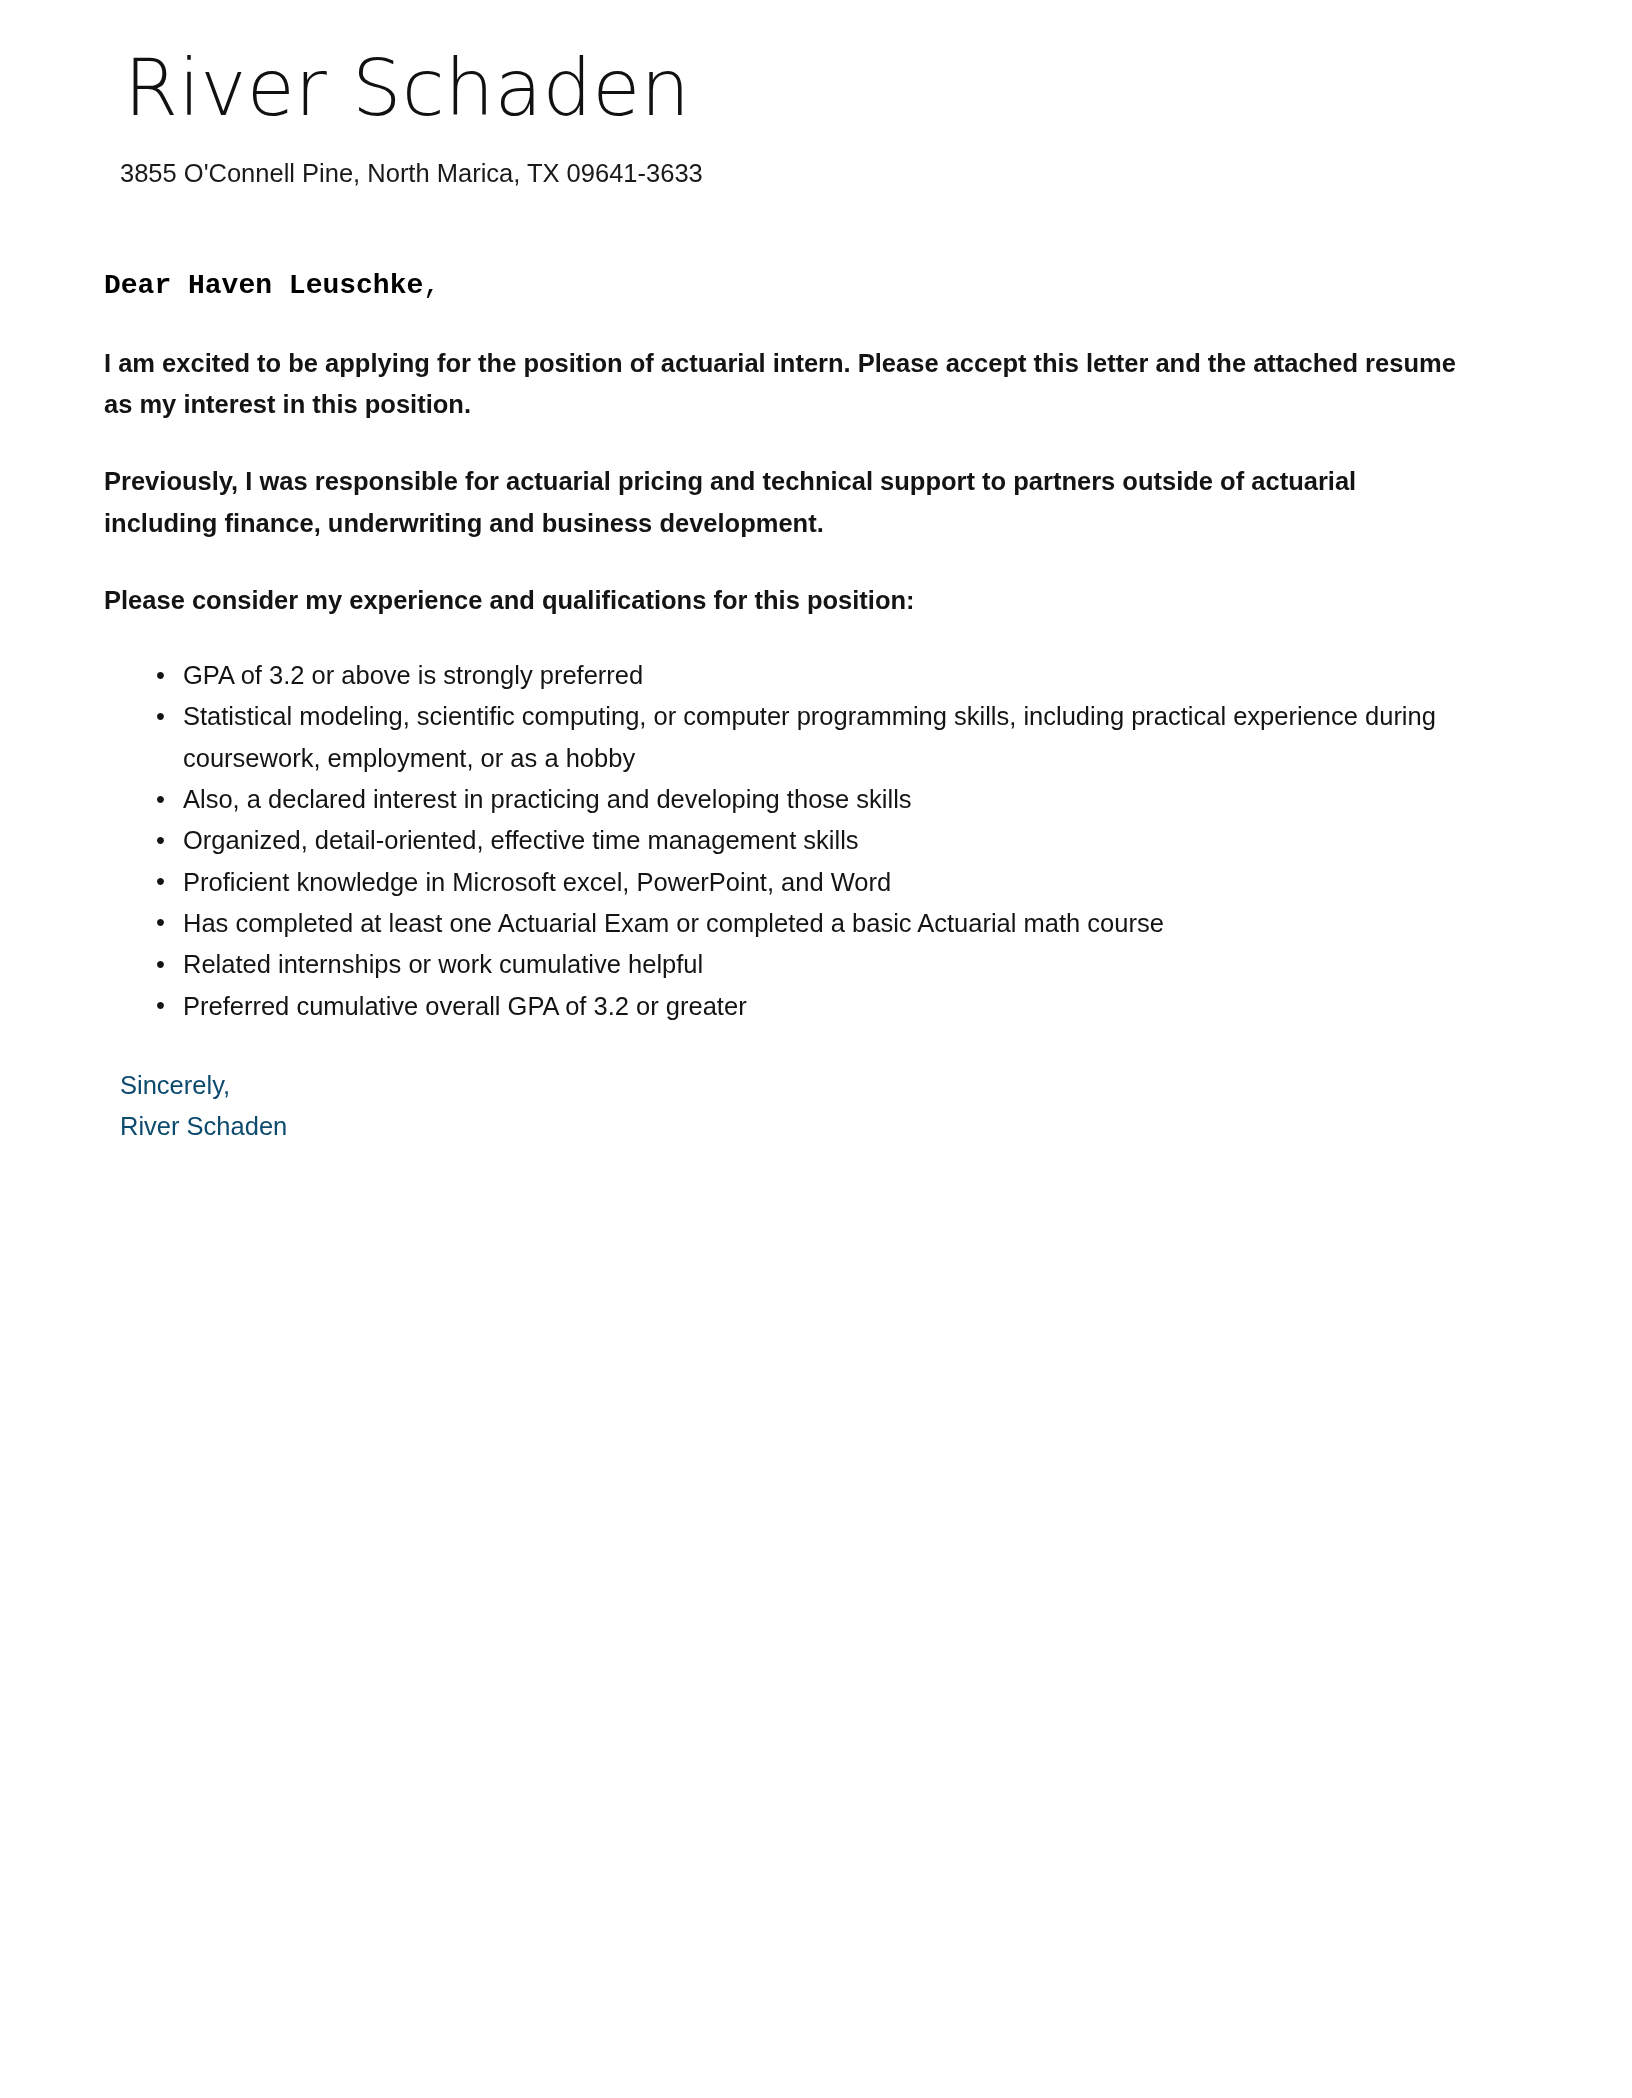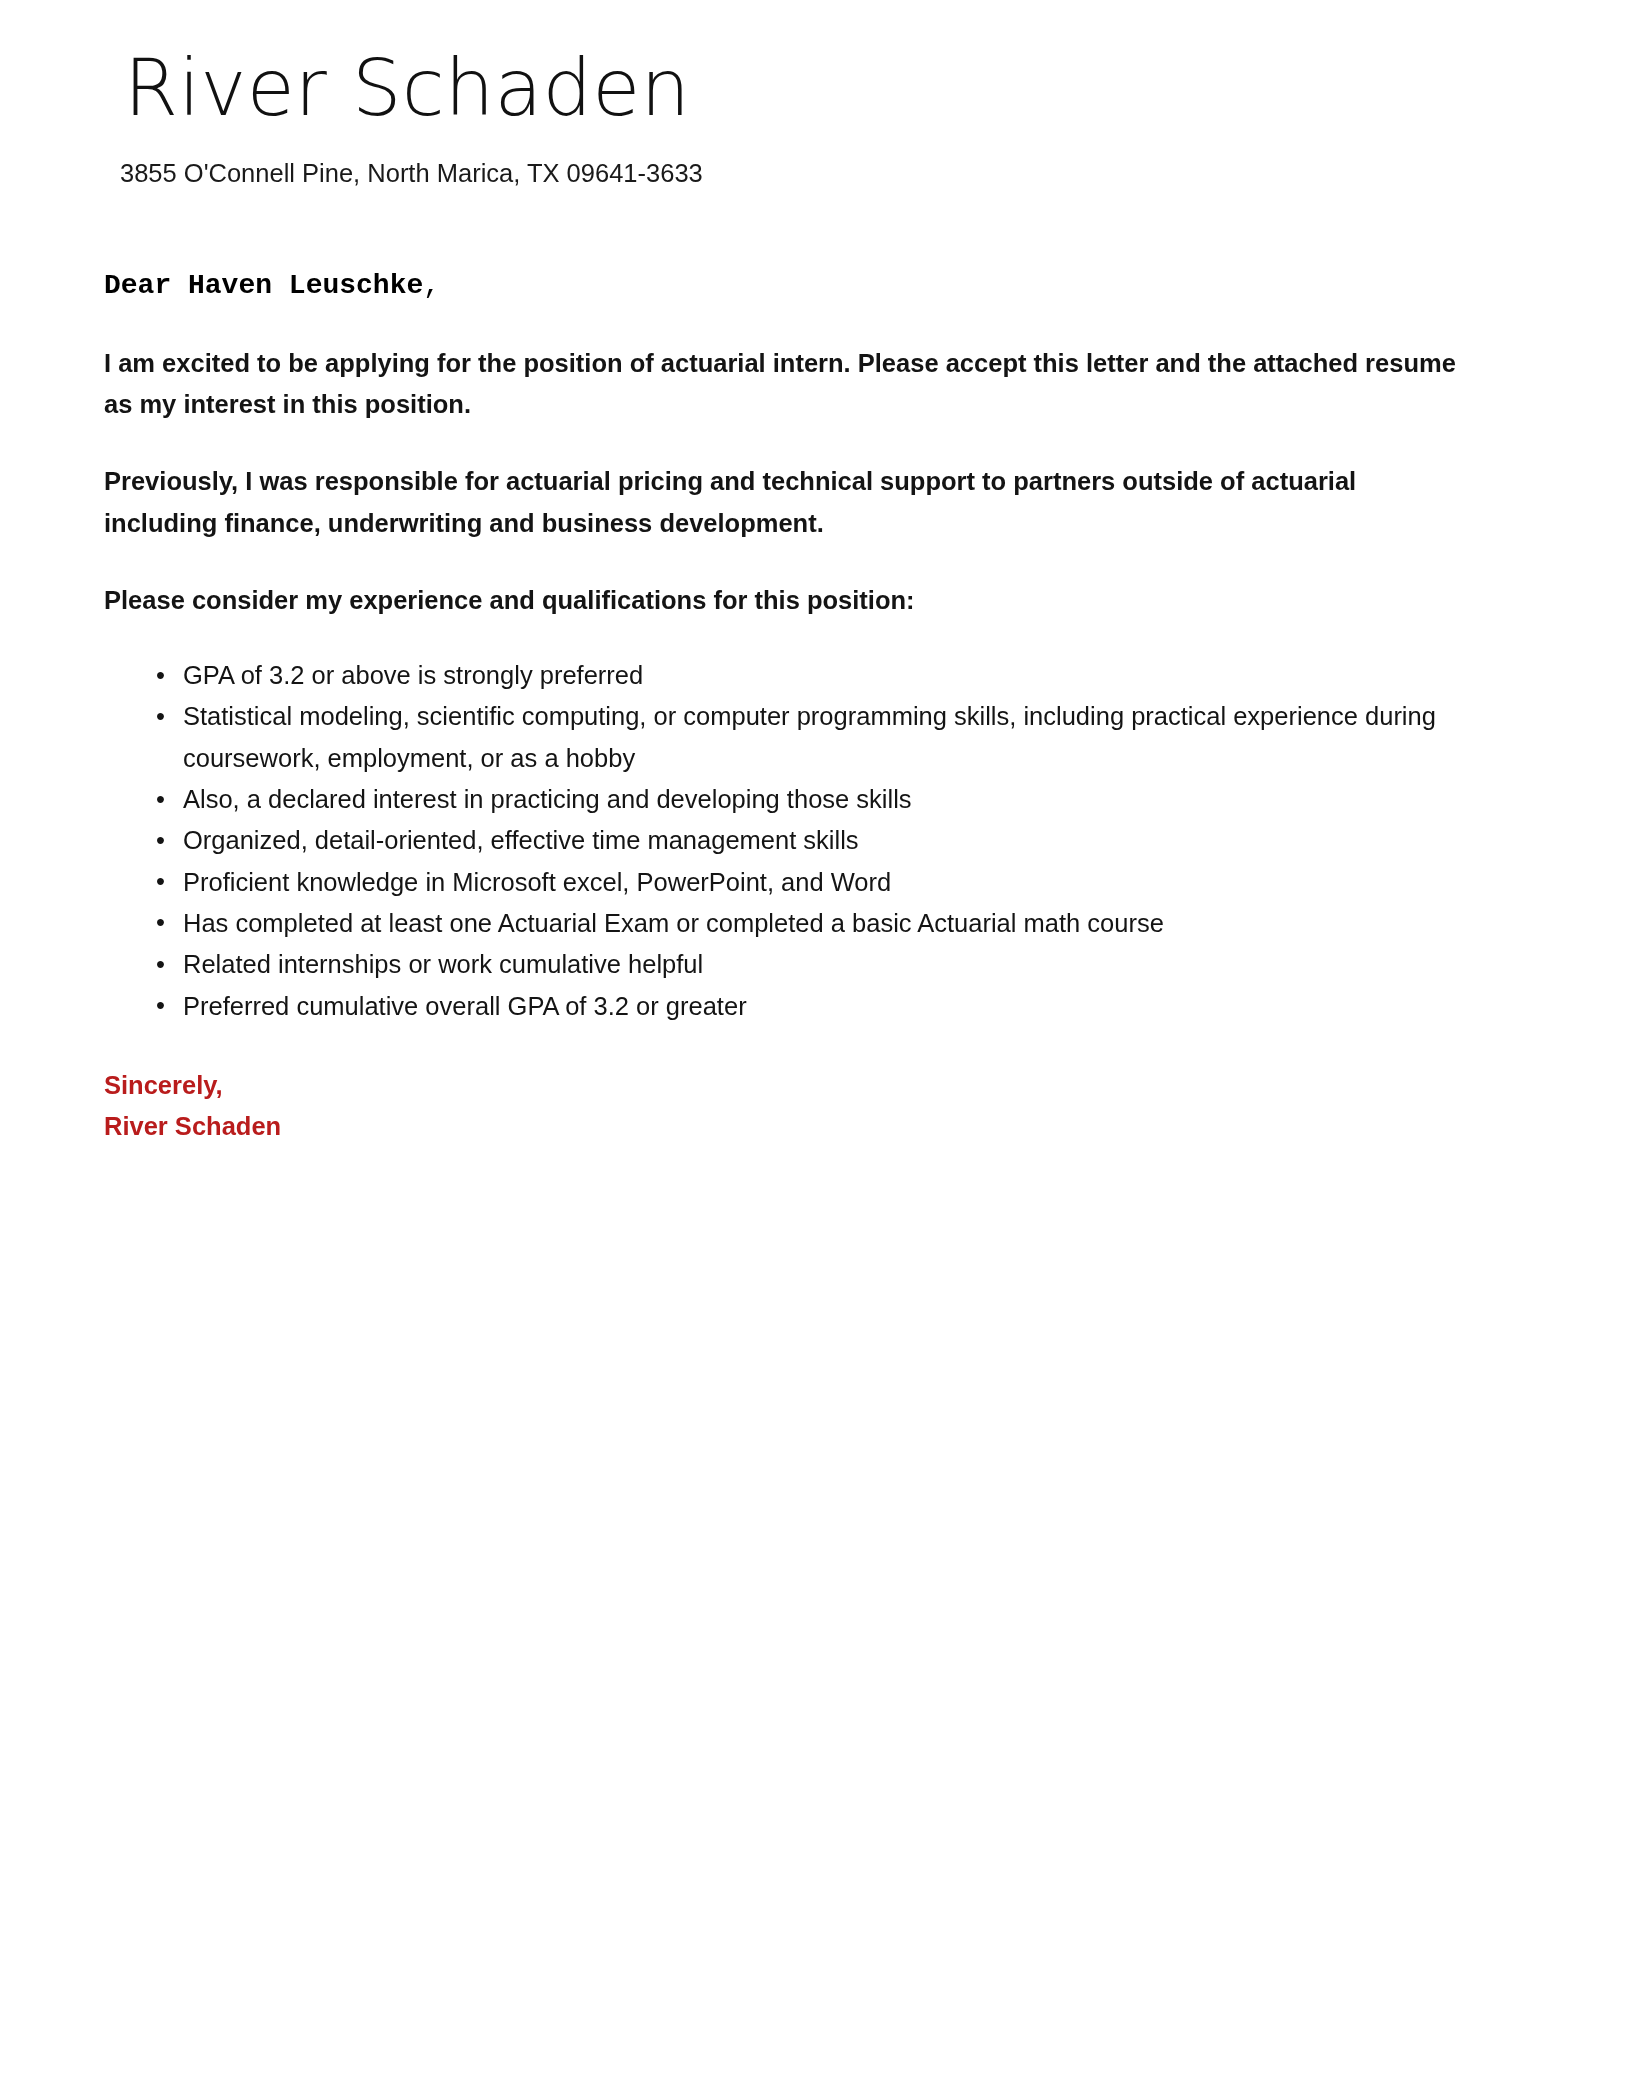--- a/index.html
+++ b/index.html
@@ -94,25 +94,24 @@
     color: #141414;
   }
   .closing-thanks {
     margin: 42px 0 0 0;
     font-size: 25.5px;
     line-height: 1.6;
     font-weight: 700;
     color: #000000;
   }
   .signature-block {
-    margin: 38px 0 0 0;
+    margin: 38px 0 0 16px;
     font-size: 25.5px;
     line-height: 1.62;
-    color: #b91c1c;
-    font-weight: bold;
+    color: #0c4a6e;
   }
   .signature-block div {
     display: block;
   }
 </style>
 </head>
 <body>
 
 <div class="page">
 

